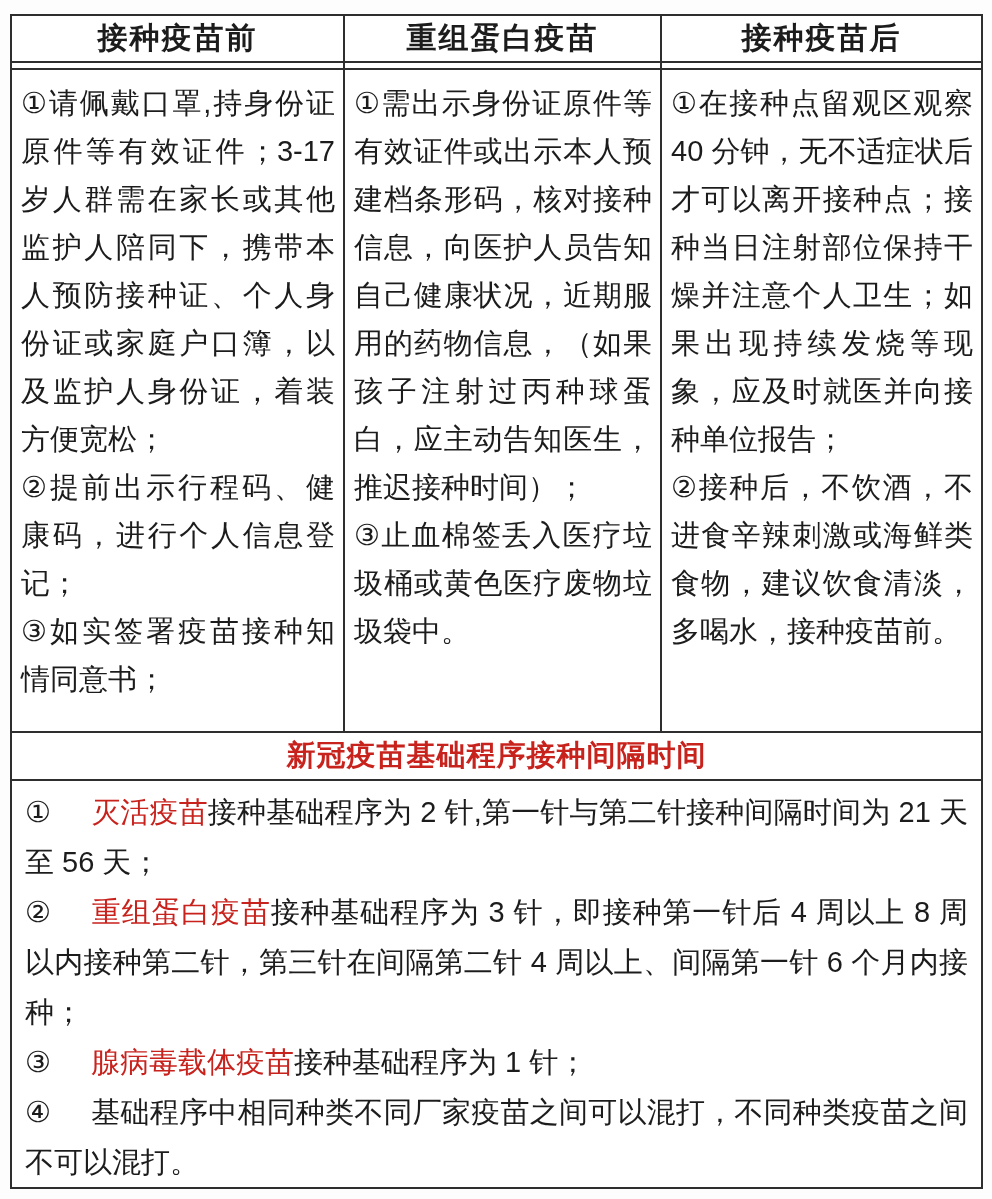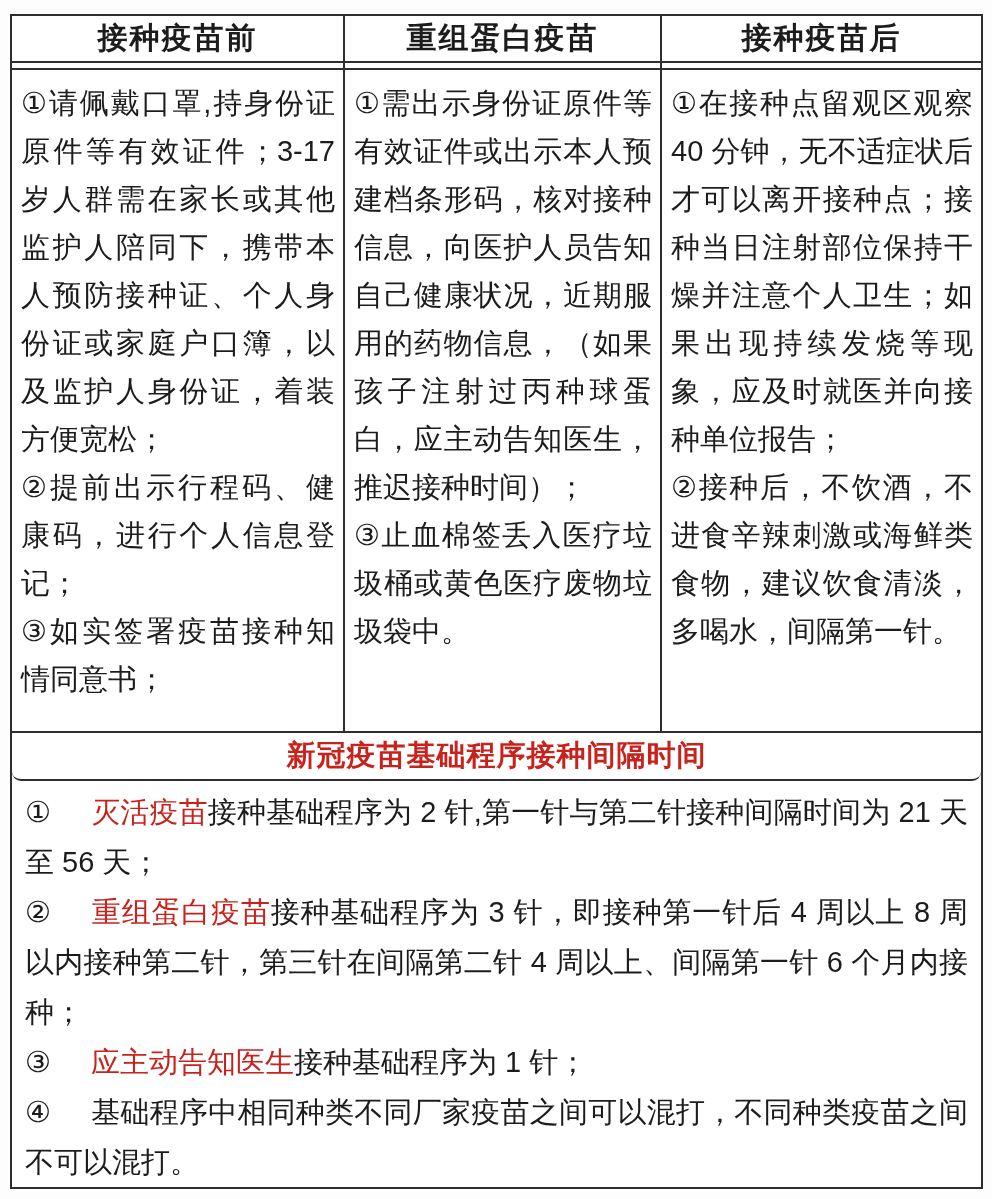--- a/index.html
+++ b/index.html
@@ -68,21 +68,20 @@
     text-align: justify;
     text-justify: inter-character;
   }
 
   .interval-title-row {
     height: 53px;
     border-bottom: 2px solid #2e2e2e;
     display: flex;
     align-items: center;
     justify-content: center;
-    border-radius: 9px;
   }
   .interval-title-row span {
     font-size: 29px;
     font-weight: bold;
     color: #c8221d;
     letter-spacing: 1px;
   }
   .interval-body {
     flex: 1;
     padding: 6px 13px 0 13px;
@@ -128,30 +127,30 @@
         <p>③如实签署疫苗接种知情同意书；</p>
       </div>
 
       <div class="cell c2">
         <p>①需出示身份证原件等有效证件或出示本人预建档条形码，核对接种信息，向医护人员告知自己健康状况，近期服用的药物信息，（如果孩子注射过丙种球蛋白，应主动告知医生，推迟接种时间）；</p>
         <p>③止血棉签丢入医疗垃圾桶或黄色医疗废物垃圾袋中。</p>
       </div>
 
       <div class="cell c3">
         <p>①在接种点留观区观察 40 分钟，无不适症状后才可以离开接种点；接种当日注射部位保持干燥并注意个人卫生；如果出现持续发烧等现象，应及时就医并向接种单位报告；</p>
-        <p>②接种后，不饮酒，不进食辛辣刺激或海鲜类食物，建议饮食清淡，多喝水，间隔第一针。</p>
+        <p>②接种后，不饮酒，不进食辛辣刺激或海鲜类食物，建议饮食清淡，多喝水，接种疫苗前。</p>
       </div>
 
     </div>
 
     <div class="interval-title-row">
       <span>新冠疫苗基础程序接种间隔时间</span>
     </div>
 
     <div class="interval-body">
       <p><span>①</span><span class="hl">灭活疫苗</span><span>接种基础程序为 2 针,第一针与第二针接种间隔时间为 21 天至 56 天；</span></p>
       <p><span>②</span><span class="hl">重组蛋白疫苗</span><span>接种基础程序为 3 针，即接种第一针后 4 周以上 8 周以内接种第二针，第三针在间隔第二针 4 周以上、间隔第一针 6 个月内接种；</span></p>
-      <p><span>③</span><span class="hl">应主动告知医生</span><span>接种基础程序为 1 针；</span></p>
+      <p><span>③</span><span class="hl">腺病毒载体疫苗</span><span>接种基础程序为 1 针；</span></p>
       <p><span>④</span><span class="hl"></span><span>基础程序中相同种类不同厂家疫苗之间可以混打，不同种类疫苗之间不可以混打。</span></p>
     </div>
 
   </div>
 </div>
 
 </body></html>

